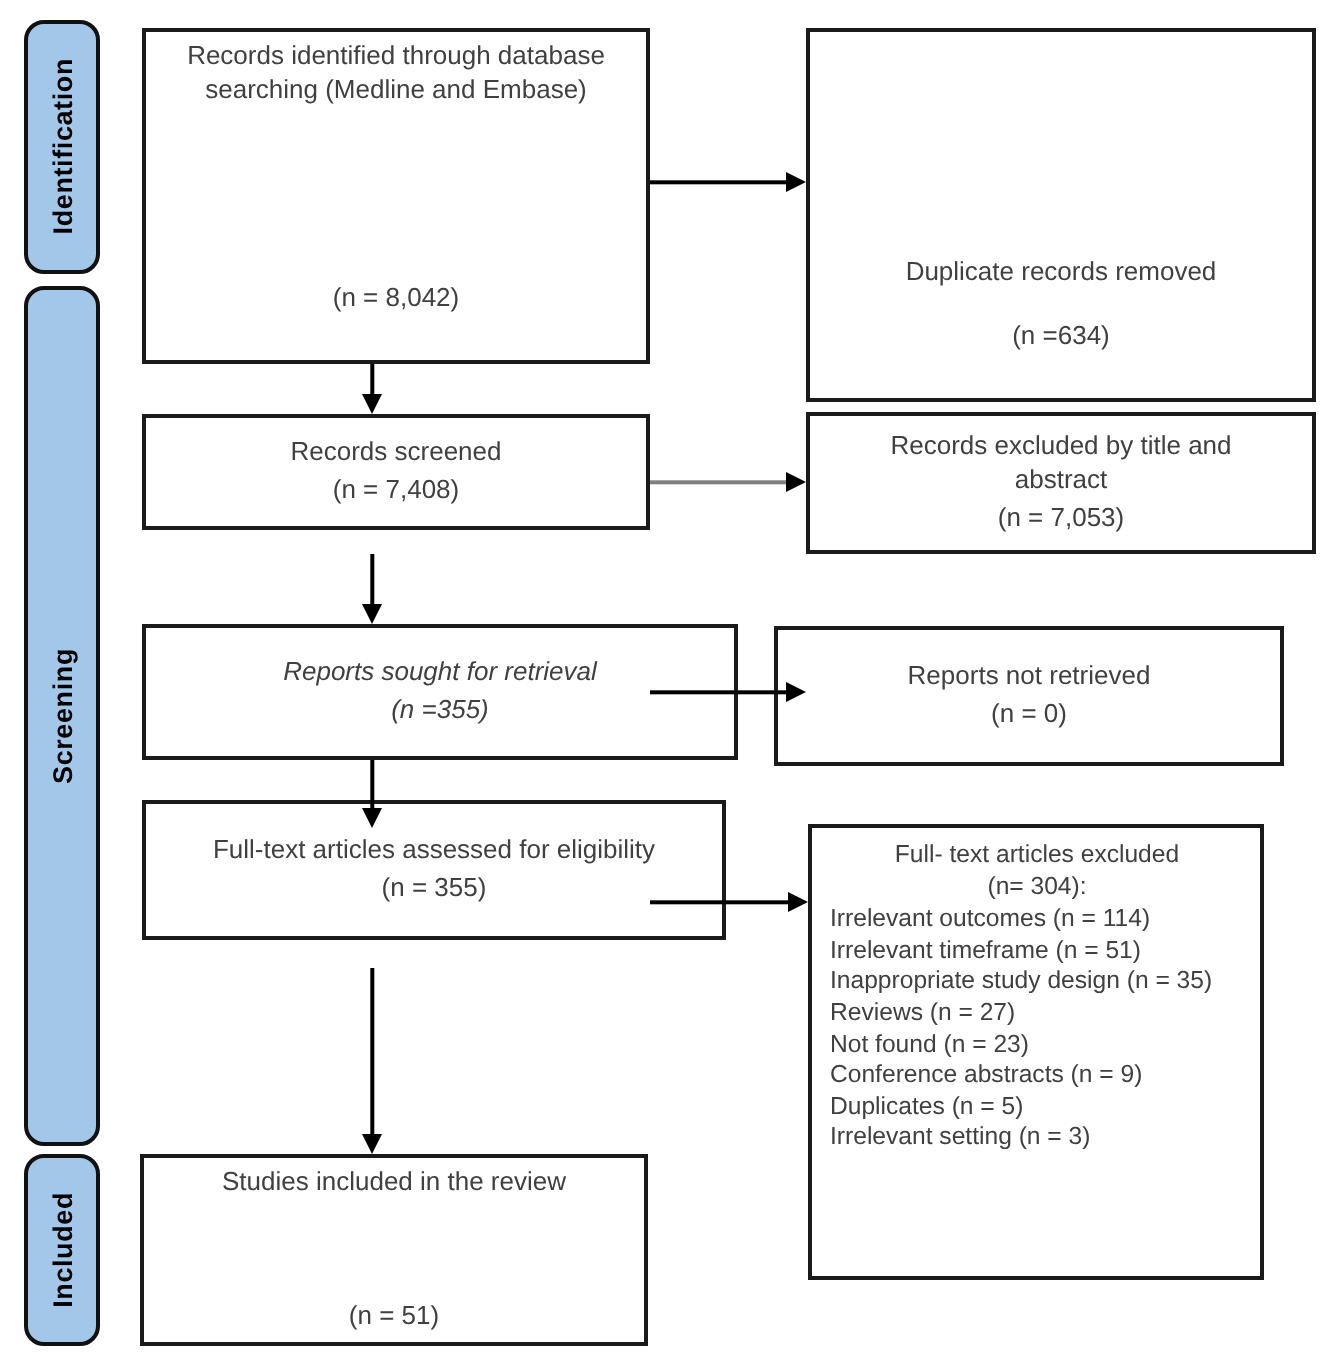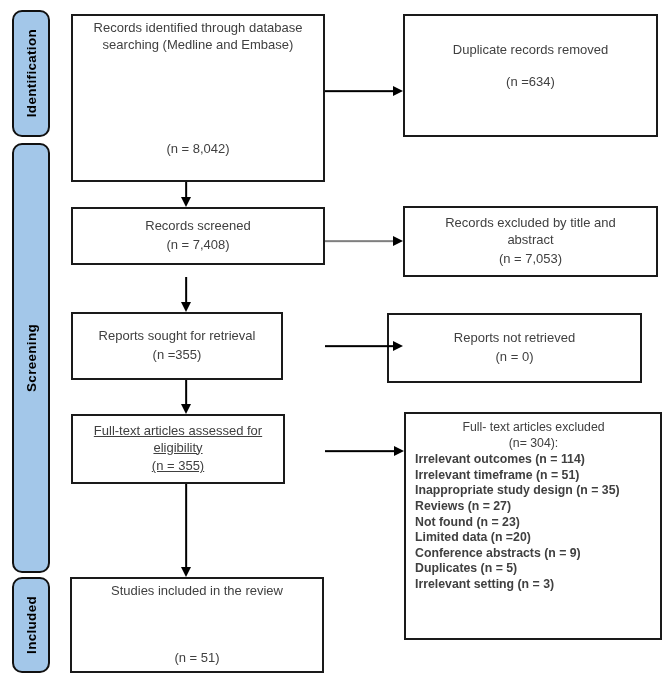--- a/index.html
+++ b/index.html
@@ -69,21 +69,21 @@
   .box-excl {
     position: absolute;
     background: #fff;
     border: 2px solid var(--box-border);
     font-size: 12.3px;
     line-height: 1.27;
     padding: 6px 8px 6px 9px;
     text-align: center;
   }
   .box-excl .excl-list { text-align: left; margin-top: 1px; }
-  .box-excl .excl-item { white-space: nowrap; font-weight: bold; }
+  .box-excl .excl-item { white-space: nowrap; }
 
   
   .arrow-v { position: absolute; width: 12px; }
   .arrow-v::before {
     content: ''; position: absolute; left: 50%; top: 0; bottom: 8px;
     width: 1.7px; transform: translateX(-50%); background: var(--arrow);
   }
   .arrow-v::after {
     content: ''; position: absolute; left: 50%; bottom: 0; transform: translateX(-50%);
     width: 0; height: 0;
@@ -115,57 +115,56 @@
     <span class="stage-label">Screening</span>
   </div>
   <div class="stage" style="top:577px; height:96px;">
     <span class="stage-label">Included</span>
   </div>
 
   <div class="box shift-up" style="left:71px; top:14px; width:254px; height:168px;justify-content:space-between;">
     <div class="box-label">Records identified through database searching (Medline and Embase)</div>
     <div class="box-count gap-lg">(n = 8,042)</div>
   </div>
-  <div class="box shift-up" style="left:403px; top:14px; width:255px; height:123px;">
+  <div class="box shift-up" style="left:403px; top:14px; width:255px; height:187px;justify-content:flex-end;">
     <div class="box-label">Duplicate records removed</div>
     <div class="box-count gap-md">(n =634)</div>
   </div>
 
   <div class="box" style="left:71px; top:207px; width:254px; height:58px;">
     <div class="box-label">Records screened</div>
     <div class="box-count">(n = 7,408)</div>
   </div>
   <div class="box" style="left:403px; top:206px; width:255px; height:71px;">
     <div class="box-label">Records excluded by title and abstract</div>
     <div class="box-count">(n = 7,053)</div>
   </div>
 
-  <div class="box" style="left:71px; top:312px; width:212px; height:68px;">
+  <div class="box" style="left:71px; top:312px; width:298px; height:68px;font-style:italic;">
     <div class="box-label">Reports sought for retrieval</div>
     <div class="box-count">(n =355)</div>
   </div>
   <div class="box" style="left:387px; top:313px; width:255px; height:70px;">
     <div class="box-label">Reports not retrieved</div>
     <div class="box-count">(n = 0)</div>
   </div>
 
-  <div class="box" style="left:71px; top:414px; width:214px; height:70px;text-decoration:underline;">
+  <div class="box" style="left:71px; top:400px; width:292px; height:70px;">
     <div class="box-label">Full-text articles assessed for eligibility</div>
     <div class="box-count">(n = 355)</div>
   </div>
-  <div class="box-excl" style="left:404px; top:412px; width:258px; height:228px;">
+  <div class="box-excl" style="left:404px; top:412px; width:228px; height:228px;">
     <div>Full- text articles excluded</div>
     <div>(n= 304):</div>
     <div class="excl-list">
         <div class="excl-item">Irrelevant outcomes (n = 114)</div>
         <div class="excl-item">Irrelevant timeframe (n = 51)</div>
         <div class="excl-item">Inappropriate study design (n = 35)</div>
         <div class="excl-item">Reviews (n = 27)</div>
         <div class="excl-item">Not found (n = 23)</div>
-        <div class="excl-item">Limited data (n =20)</div>
         <div class="excl-item">Conference abstracts (n = 9)</div>
         <div class="excl-item">Duplicates (n = 5)</div>
         <div class="excl-item">Irrelevant setting (n = 3)</div>
       </div>
   </div>
 
   <div class="box" style="left:70px; top:577px; width:254px; height:96px;justify-content:space-between;">
     <div class="box-label">Studies included in the review</div>
     <div class="box-count">(n = 51)</div>
   </div>

